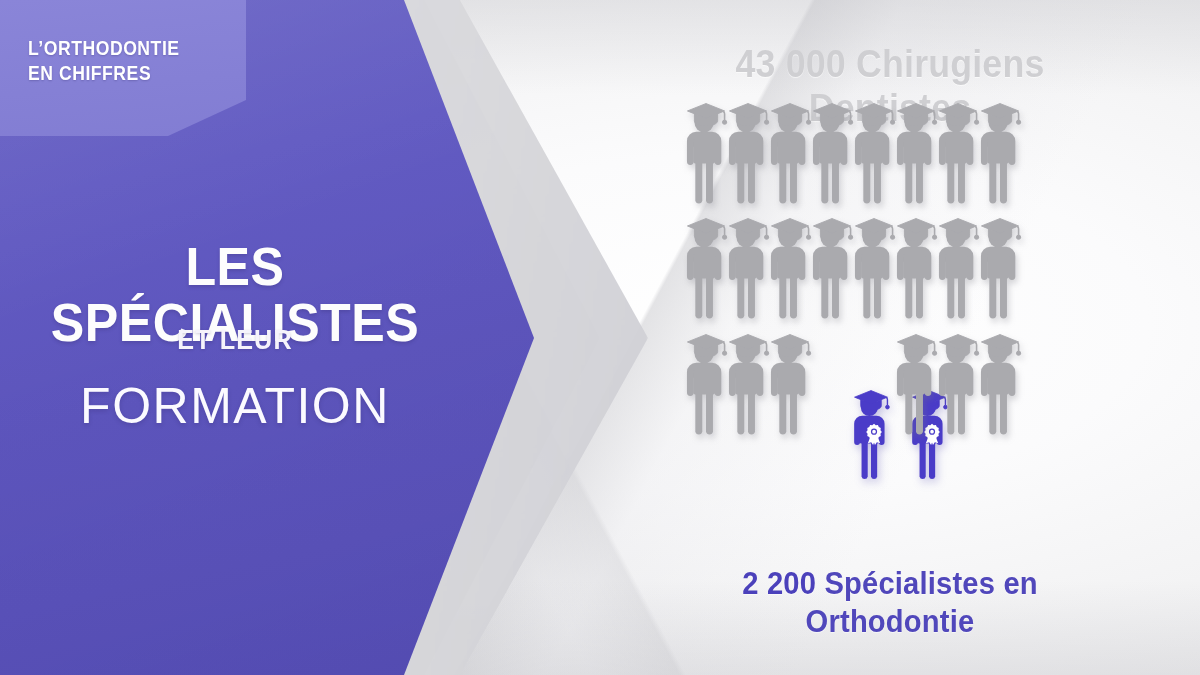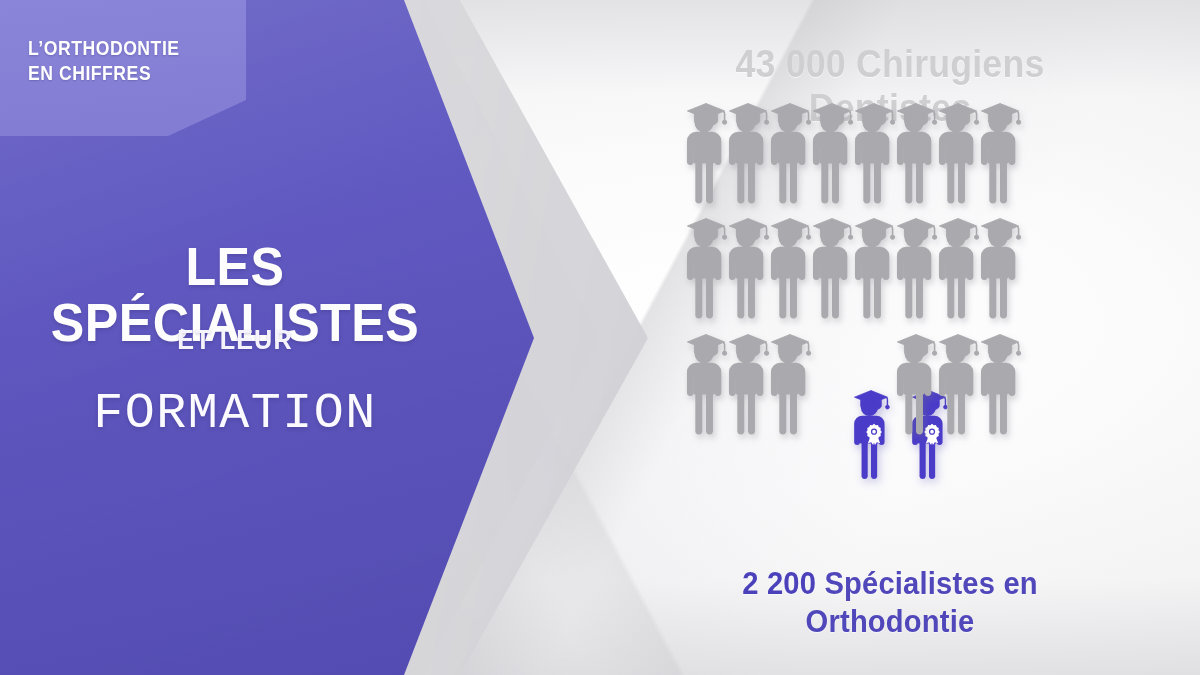--- a/index.html
+++ b/index.html
@@ -97,24 +97,23 @@
     position:absolute;left:0;top:325px;width:470px;
     text-align:center;color:#f5f3fb;
     font-family:"Liberation Sans Narrow","Liberation Sans",sans-serif;
     font-weight:bold;font-size:28px;line-height:30px;letter-spacing:1.2px;
     transform:scaleX(.9);transform-origin:center top;
     text-shadow:0 1px 3px rgba(40,30,90,.22);
   }
   .title-sub{
     position:absolute;left:0;top:378px;width:470px;
     text-align:center;color:#fbfaff;
-    font-family:Liberation Mono, monospace;
+    font-family:Liberation Sans, sans-serif;
     font-weight:normal;font-size:50px;line-height:56px;letter-spacing:1.5px;
     text-shadow:0 2px 4px rgba(40,30,90,.22);
-    margin-top:8px;
   }
 
   
   .head-top{
     position:absolute;left:640px;top:42px;width:500px;
     text-align:center;color:#cfcfd2;
     font-family:"Liberation Sans Narrow","Liberation Sans",sans-serif;
     font-weight:bold;font-size:38px;line-height:44px;letter-spacing:.2px;
     transform:scaleX(.94);transform-origin:center top;
     text-shadow:0 1px 1px rgba(255,255,255,.65);

